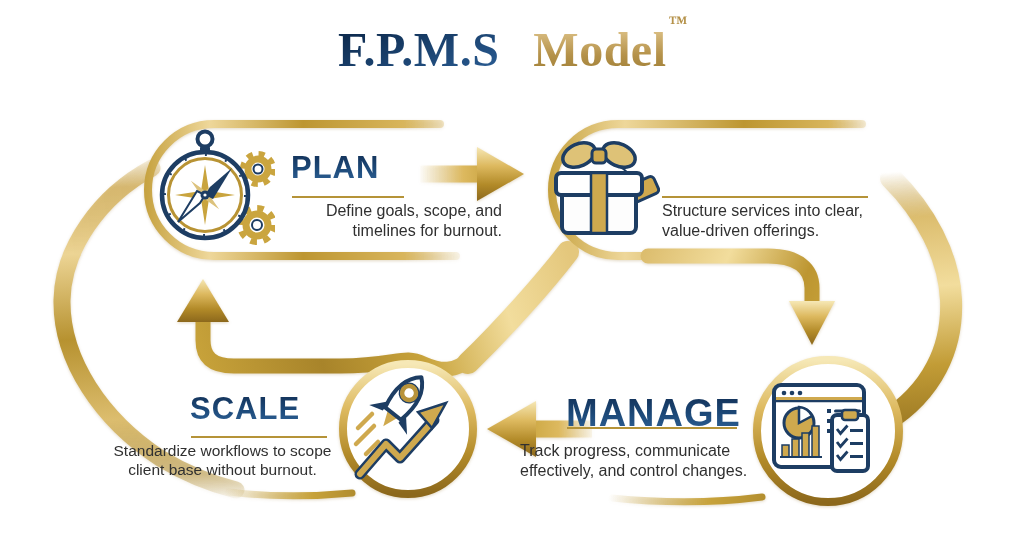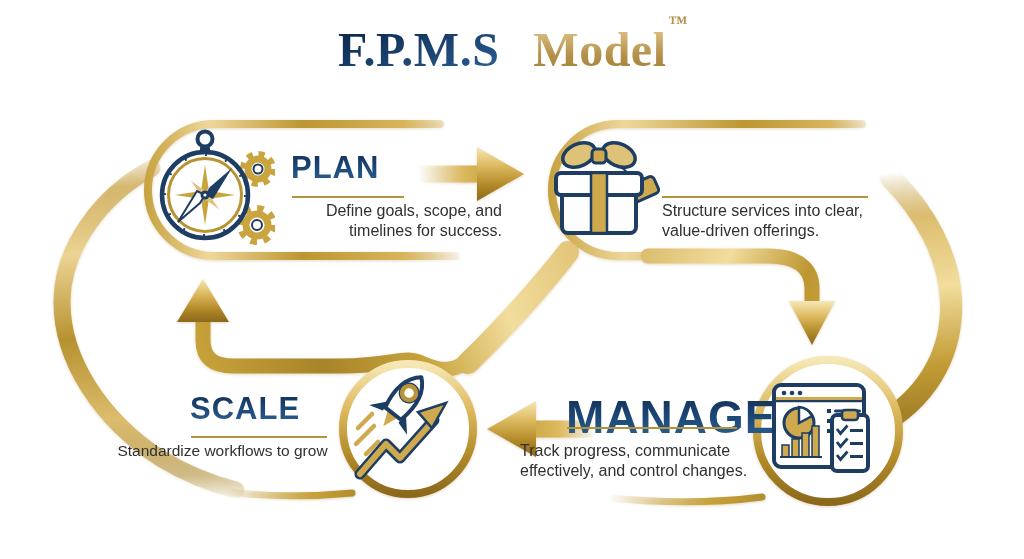--- a/index.html
+++ b/index.html
@@ -24,21 +24,21 @@
   .d{position:absolute;color:#303030;font-size:16px;line-height:1.22;}
 
   .plan-h{left:291px;top:152px;}
   .plan-u{left:292px;top:196px;width:112px;}
   .plan-d{left:292px;top:201px;width:210px;text-align:right;}
 
   .package-h{left:661px;top:152px;}
   .package-u{left:662px;top:196px;width:206px;}
   .package-d{left:662px;top:201px;width:235px;text-align:left;}
 
-  .manage-h{left:566px;top:394px;font-size:46px;}
+  .manage-h{left:566px;top:394px;font-size:38px;}
   .manage-u{left:567px;top:427px;width:170px;}
   .manage-d{left:520px;top:441px;width:238px;text-align:left;font-size:16px;}
 
   .scale-h{left:190px;top:393px;}
   .scale-u{left:191px;top:436px;width:136px;}
   .scale-d{left:105px;top:442px;width:235px;text-align:center;font-size:15.5px;}
 </style>
 </head>
 <body>
 
@@ -149,40 +149,41 @@
   </svg>
 
   <div class="title">
     <span class="t-navy">F.P.M.S</span><span class="t-gold">Model</span><sup class="t-tm">™</sup>
   </div>
 
   <div class="h plan-h">PLAN</div>
   <div class="u plan-u"></div>
   <div class="d plan-d">
     <div>Define goals, scope, and</div>
-    <div>timelines for success.</div>
+    <div>timelines for burnout.</div>
   </div>
 
   <div class="u package-u"></div>
   <div class="d package-d">
     <div>Structure services into clear,</div>
     <div>value-driven offerings.</div>
   </div>
 
   <div class="h manage-h">MANAGE</div>
   <div class="u manage-u"></div>
   <div class="d manage-d">
     <div>Track progress, communicate</div>
     <div>effectively, and control changes.</div>
   </div>
 
   <div class="h scale-h">SCALE</div>
   <div class="u scale-u"></div>
   <div class="d scale-d">
-    <div>Standardize workflows to grow</div>
+    <div>Standardize workflows to scope</div>
+    <div>client base without burnout.</div>
   </div>
 
   <svg class="icon" style="left:155px;top:127px;" width="120" height="124" viewBox="0 0 120 124">
 
     <g>
       <circle cx="103" cy="42" r="15" fill="none" stroke="#caa53f" stroke-width="6" stroke-dasharray="6 5.8"></circle>
       <circle cx="103" cy="42" r="10" fill="none" stroke="#caa53f" stroke-width="7"></circle>
       <circle cx="103" cy="42" r="4.5" fill="#ffffff" stroke="#1d3d63" stroke-width="2"></circle>
       <circle cx="102" cy="98" r="17" fill="none" stroke="#caa53f" stroke-width="6" stroke-dasharray="6.6 6.7"></circle>
       <circle cx="102" cy="98" r="11" fill="none" stroke="#caa53f" stroke-width="7"></circle>

